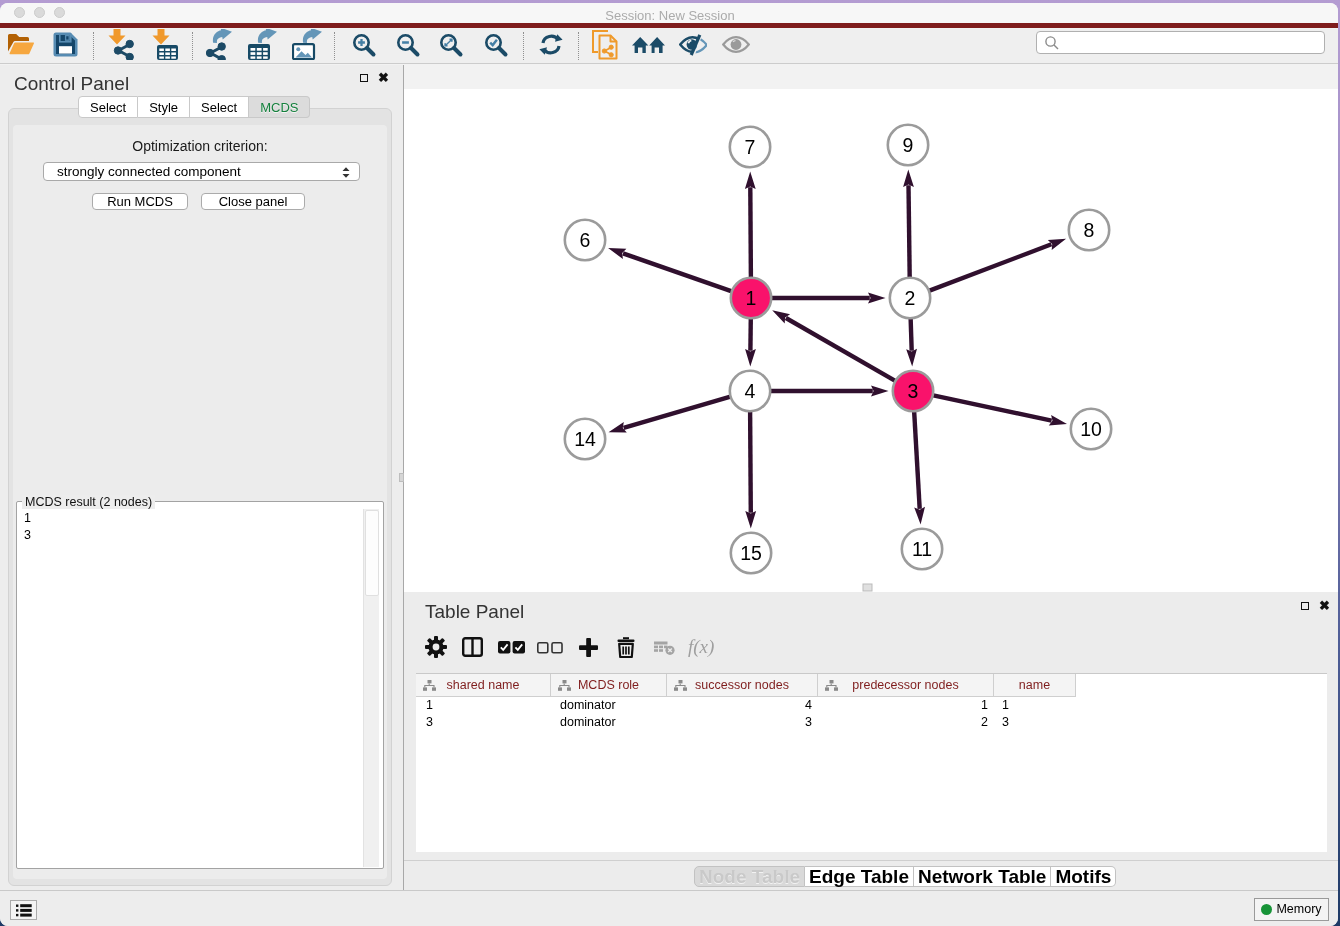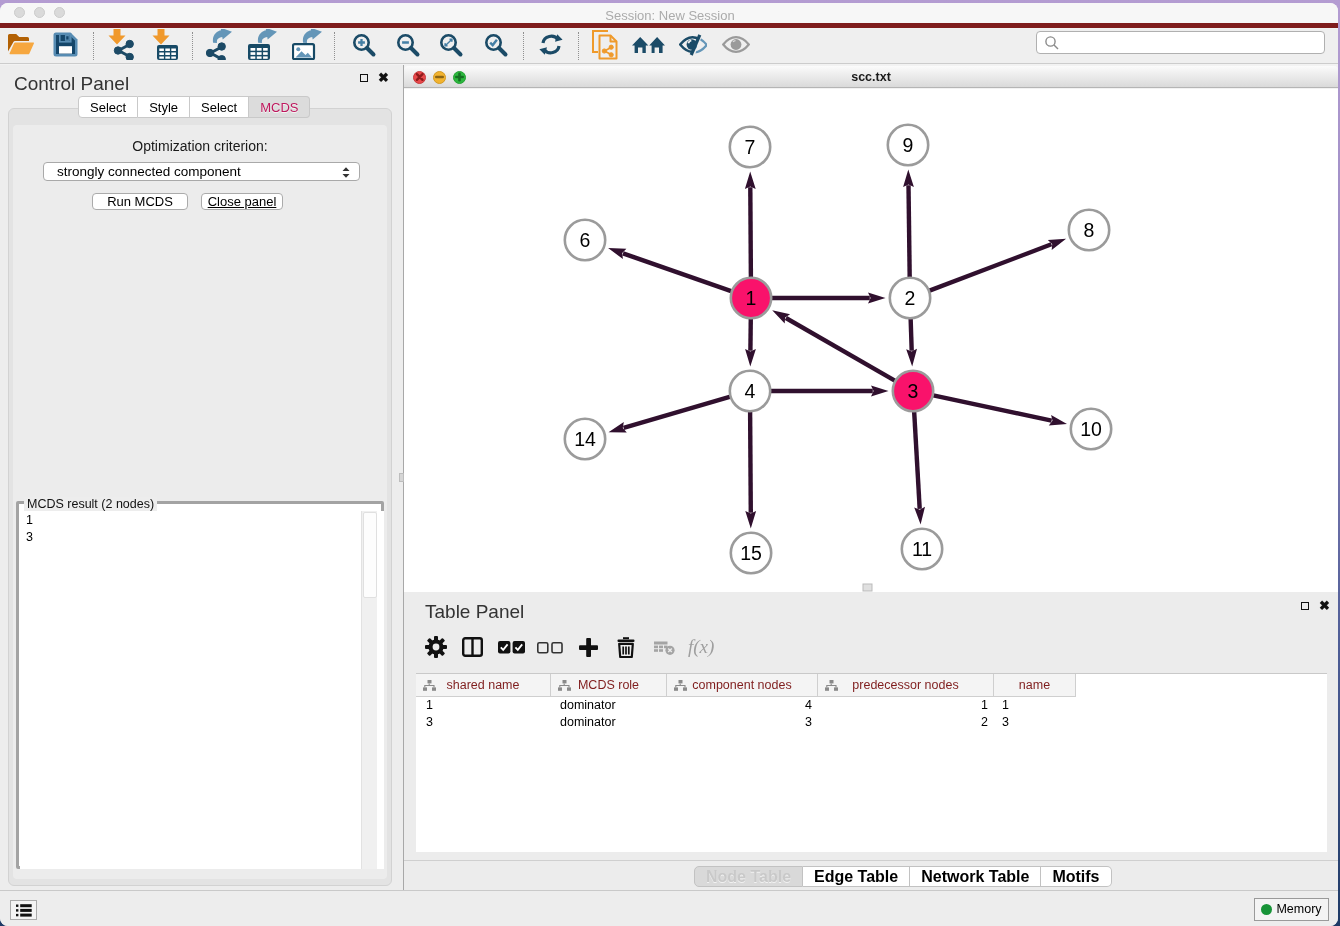--- a/index.html
+++ b/index.html
@@ -22,48 +22,48 @@
 
 
 .cpanel { position:absolute; left:0; top:65px; width:402px; height:825px; background:#ededed; }
 .phead { font-size:19px; color:#333; }
 .float-ic { position:absolute; width:8px; height:8px; border:1.6px solid #111; }
 .close-ic { position:absolute; font-size:13px; font-weight:bold; color:#111; }
 .tabs { position:absolute; left:78px; top:31px; height:22px; display:flex; z-index:5; }
 .tab { height:22px; padding:0 11px; background:#fff; border:1px solid #c9c9c9; border-left:none; font-size:13px; line-height:21px; color:#000; }
 .tab:first-child { border-left:1px solid #c9c9c9; border-radius:4px 0 0 4px; }
 .tab.last { border-radius:0 4px 4px 0; }
-.tab.sel { background:#dcdcdc; color:#be185d; text-shadow:0 1px 0 #f5f5f5; }
+.tab.sel { background:#dcdcdc; color:#15803d; text-shadow:0 1px 0 #f5f5f5; }
 .cp-content { position:absolute; left:8px; top:43px; width:384px; height:778px; background:#e3e3e3; border:1px solid #d2d2d2; border-radius:6px; }
 .mcds-panel { position:absolute; left:4px; top:16px; width:374px; height:754px; background:#ececec; border-radius:4px; }
 .opt-label { position:absolute; top:29px; width:100%; text-align:center; font-size:14px; color:#1a1a1a; }
 .combo { position:absolute; left:34px; top:53px; width:317px; height:19px; background:#fff; border:1px solid #a9a9a9; border-radius:4px; font-size:13.5px; color:#000; line-height:17px; padding-left:13px; }
 .combo svg { position:absolute; right:6px; top:2px; }
 .btn { position:absolute; height:17px; background:#fff; border:1px solid #ababab; border-radius:4px; font-size:13px; color:#000; text-align:center; line-height:15px; }
-.groupbox { position:absolute; left:7px; top:392px; width:368px; height:368px; border:3px solid #a3a3a3; border-radius:2px; background:#fff; }
+.groupbox { position:absolute; left:7px; top:392px; width:368px; height:368px; border:1px solid #a3a3a3; border-radius:2px; background:#fff; }
 .grouplab { position:absolute; left:5px; top:-7px; background:#ededed; padding:0 3px; font-size:12.5px; color:#111; z-index:3; }
 .resultarea { position:absolute; left:1px; top:7px; width:364px; height:358px; background:#fff; font-size:12.5px; color:#000; line-height:16.5px; padding:1px 0 0 6px; }
 .vscroll { position:absolute; right:4px; top:7px; width:16px; height:358px; background:#f0f0f0; border-left:1px solid #e2e2e2; }
 
 
 .netframe-tb { position:absolute; left:404px; top:66px; width:934px; height:22px; background:linear-gradient(#fbfbfb,#dadada); border-bottom:1px solid #b5b5b5; border-radius:4px 4px 0 0; }
 .nettitle { position:absolute; width:100%; top:4px; text-align:center; font-size:12.5px; font-weight:bold; color:#1a1a1a; }
 .light { position:absolute; top:4.5px; width:13px; height:13px; border-radius:50%; }
 .canvas { position:absolute; left:404px; top:89px; width:936px; height:503px; background:#ffffff; }
 .canvas svg text { font-size:19.5px; fill:#000; text-anchor:middle; font-family:"Liberation Sans",sans-serif; }
 .vsplit { position:absolute; left:402px; top:65px; width:2px; height:825px; background:#ededed; border-right:1px solid #a8a8a8; }
 
 
 .tpanel { position:absolute; left:404px; top:592px; width:936px; height:298px; background:#ececec; }
 .tp-toolbar { position:absolute; left:12px; top:28px; width:912px; height:53px; }
 .ttable { position:absolute; left:12px; top:81px; width:911px; height:179px; background:#fff; border-top:1px solid #c9c9c9; }
 .thead { position:absolute; left:0; top:0; height:23px; background:#f4f4f4; border-right:1px solid #cfcfcf; border-bottom:1px solid #cfcfcf; font-size:12.5px; color:#7f1d1d; text-align:center; line-height:22px; }
 .trow { position:absolute; font-size:12.5px; color:#000; height:16px; line-height:16px; }
 .btabs { position:absolute; left:290px; top:274px; height:21px; display:flex; }
-.btab { height:21px; padding:0 11px; background:#fff; border:1px solid #c2c2c2; border-left:none; font-size:16px; font-weight:bold; line-height:20px; color:#000; }
+.btab { height:21px; padding:0 4px; background:#fff; border:1px solid #c2c2c2; border-left:none; font-size:19px; font-weight:bold; line-height:20px; color:#000; }
 .btab:first-child { border-left:1px solid #c2c2c2; border-radius:5px 0 0 5px; }
 .btab.last { border-radius:0 5px 5px 0; }
 .btab.sel { background:#d9d9d9; color:#c9c9c9; text-shadow:0 1px 0 #f2f2f2; font-weight:bold; }
 
 
 .statusbar { position:absolute; left:0; top:890px; width:1340px; height:36px; background:#ededed; border-top:1px solid #c9c9c9; }
 .listbtn { position:absolute; left:10px; top:9px; width:27px; height:20px; background:#f4f4f4; border:1px solid #ababab; }
 .membtn { position:absolute; left:1254px; top:7px; width:75px; height:23px; background:#f4f4f4; border:1px solid #9a9a9a; font-size:12.5px; color:#000; line-height:21px; text-align:center; }
 .memdot { display:inline-block; width:11px; height:11px; border-radius:50%; background:#189438; margin-right:4px; vertical-align:-1.5px; }
 </style>
@@ -270,45 +270,33 @@
   </div>
   <div class="cp-content">
     <div class="mcds-panel"></div>
     <div class="opt-label">Optimization criterion:</div>
     <div class="combo">strongly connected component
       <svg width="14" height="15" viewBox="0 0 14 15">
               <path d="M3.5 6 L7 2.2 L10.5 6 Z M3.5 9 L7 12.8 L10.5 9 Z" fill="#333"></path>
             </svg>
     </div>
     <div class="btn" style="left:83px;top:84px;width:96px;">Run MCDS</div>
-    <div class="btn" style="left:192px;top:84px;width:82px;text-decoration:underline;">Close panel</div>
+    <div class="btn" style="left:192px;top:84px;width:104px;">Close panel</div>
     <div class="groupbox">
       <div class="grouplab">MCDS result (2 nodes)</div>
       <div class="resultarea">1<br>3</div>
       <div class="vscroll">
               <div style="position:absolute;left:1px;top:1px;width:14px;height:86px;background:#fdfdfd;border:1px solid #e0e0e0;border-radius:2px;"></div>
             </div>
     </div>
   </div>
 </div>
 <div class="vsplit"></div>
 <div style="position:absolute;left:399px;top:473px;width:5px;height:9px;background:#d6d6d6;border:1px solid #bdbdbd;z-index:4;"></div>
 
-<div class="netframe-tb">
-  <div class="light" style="left:9px;background:#e9494b;border:1px solid #c53a3c;"></div>
-  <div class="light" style="left:29px;background:#f2b32f;border:1px solid #d29a24;"></div>
-  <div class="light" style="left:49px;background:#2cb73e;border:1px solid #23a133;"></div>
-  <svg width="70" height="22" style="position:absolute;left:0;top:0" viewBox="0 0 70 22">
-    <path d="M12.9 8.2 L18.5 13.8 M18.5 8.2 L12.9 13.8" stroke="#8e1b1b" stroke-width="2.4" stroke-linecap="round"></path>
-    <line x1="32.3" y1="11" x2="38.7" y2="11" stroke="#8a6414" stroke-width="2.6" stroke-linecap="round"></line>
-    <line x1="52.3" y1="11" x2="58.7" y2="11" stroke="#157022" stroke-width="2.6" stroke-linecap="round"></line>
-    <line x1="55.5" y1="7.8" x2="55.5" y2="14.2" stroke="#157022" stroke-width="2.6" stroke-linecap="round"></line>
-  </svg>
-  <div class="nettitle">scc.txt</div>
-</div>
 <div class="canvas">
   <svg width="936" height="503" viewBox="0 0 936 503" id="graphsvg">
 <g stroke="#30102e" stroke-width="4.4">
   <line x1="346.9" y1="189.5" x2="346.3" y2="98.2"></line>
   <line x1="328.6" y1="202.6" x2="219.0" y2="164.3"></line>
   <line x1="366.5" y1="209.0" x2="465.8" y2="209.0"></line>
   <line x1="346.8" y1="228.5" x2="346.4" y2="261.8"></line>
   <line x1="492.1" y1="292.3" x2="381.9" y2="229.0"></line>
   <line x1="505.7" y1="189.5" x2="504.5" y2="96.2"></line>
   <line x1="524.2" y1="202.1" x2="647.4" y2="155.3"></line>
@@ -427,21 +415,21 @@
       </g>
       <circle cx="16" cy="9.3" r="4.6" fill="#a4a4a4"></circle>
       <path d="M14.2,7.5 L17.8,11.1 M17.8,7.5 L14.2,11.1" stroke="#ececec" stroke-width="1.4"></path>
     </svg>
 
     <div style="position:absolute;left:272px;top:16px;width:46px;font-family:'Liberation Serif',serif;font-style:italic;font-size:19px;color:#9f9f9f;">f(x)</div>
   </div>
   <div class="ttable" id="ttable">
     <div class="thead" style="left:0;width:135px;">shared name</div>
     <div class="thead" style="left:135px;width:116px;">MCDS role</div>
-    <div class="thead" style="left:251px;width:151px;">component nodes</div>
+    <div class="thead" style="left:251px;width:151px;">successor nodes</div>
     <div class="thead" style="left:402px;width:176px;">predecessor nodes</div>
     <div class="thead" style="left:578px;width:82px;">name</div>
     <svg class="hicon" style="position:absolute;left:7px;top:6px" width="13" height="11" viewBox="0 0 13 11">
             <g fill="#8a8a8a">
               <rect x="4.5" y="0" width="4" height="3.4"></rect>
               <rect x="0" y="7.4" width="4" height="3.4"></rect>
               <rect x="9" y="7.4" width="4" height="3.4"></rect>
               <path d="M6.2,3.4 V5.5 H1.8 V7.6 M6.6,5.5 H11 V7.6" stroke="#8a8a8a" fill="none" stroke-width="1.1"></path>
             </g>
           </svg>

